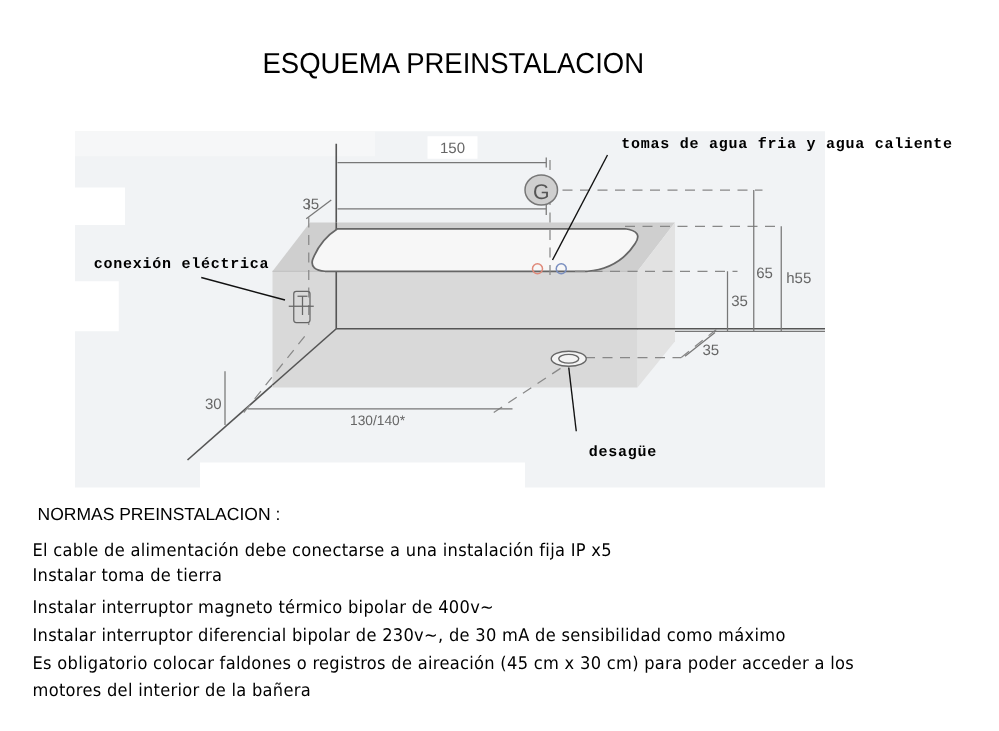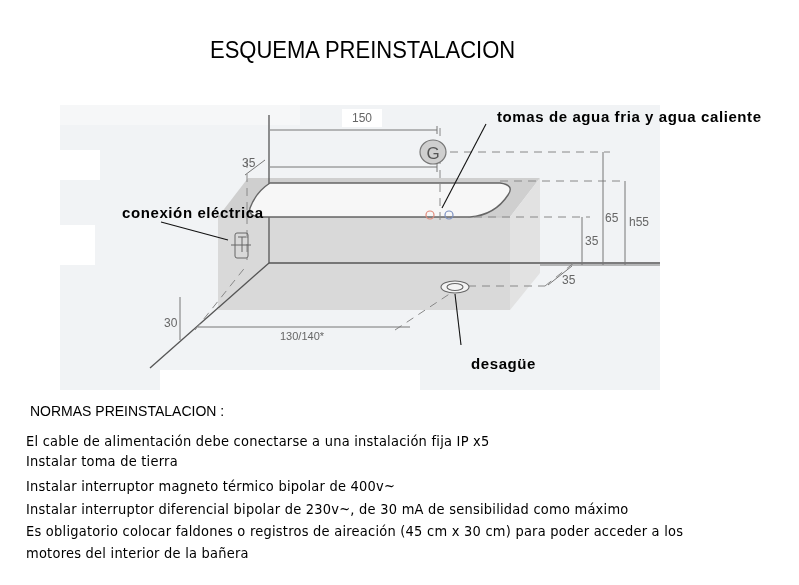--- a/index.html
+++ b/index.html
@@ -1,19 +1,19 @@
 <!DOCTYPE html>
 <html><head>
 <meta charset="utf-8">
 <style>
   html, body { margin:0; padding:0; background:#ffffff; }
   body { width:799px; height:585px; position:relative; overflow:hidden; font-family:"Liberation Sans", sans-serif; color:#000; }
   .title { position:absolute; left:210px; top:38px; font-size:22px; font-weight:normal; letter-spacing:0px; font-family:"Liberation Sans", sans-serif; transform:scaleY(1.05); }
   .diagram { position:absolute; left:0; top:0; width:799px; height:400px; }
-  .callout { position:absolute; font-family:Liberation Sans, sans-serif; font-weight:bold; font-size:15px; letter-spacing:0.6px; color:#000; white-space:nowrap; }
+  .callout { position:absolute; font-family:Liberation Mono, monospace; font-weight:bold; font-size:12px; letter-spacing:0.6px; color:#000; white-space:nowrap; }
   .dim { font-family:"Liberation Sans", sans-serif; fill:#666; }
   .normas { position:absolute; left:30px; top:403px; font-size:14px; font-family:"Liberation Sans", sans-serif; }
   .rule { position:absolute; left:26px; font-size:14px; font-family:"DejaVu Sans", sans-serif; letter-spacing:0.25px; white-space:nowrap; transform:scaleX(0.93); transform-origin:left center; }
 </style>
 </head>
 <body>
 
 <div class="title">ESQUEMA PREINSTALACION</div>
 
 <svg class="diagram" viewBox="0 0 799 400" width="799" height="400">
@@ -105,21 +105,21 @@
     <text x="605" y="222">65</text>
     <text x="629" y="226">h55</text>
     <text x="585" y="245">35</text>
     <text x="562" y="284">35</text>
     <text x="164" y="327">30</text>
     <text x="280" y="340" font-size="11">130/140*</text>
   </g>
 </svg>
 
 <div class="callout" style="left:497px; top:108px;">tomas de agua fria y agua caliente</div>
-<div class="callout" style="left:75px; top:204px;margin-left:47px;">conexión eléctrica</div>
+<div class="callout" style="left:75px; top:204px;">conexión eléctrica</div>
 <div class="callout" style="left:471px; top:355px;">desagüe</div>
 
 <div class="normas">NORMAS PREINSTALACION :</div>
 
 <div class="rule" style="top:433px;">El cable de alimentación debe conectarse a una instalación fija IP x5</div>
 <div class="rule" style="top:453px;">Instalar toma de tierra</div>
 <div class="rule" style="top:478px;">Instalar interruptor magneto térmico bipolar de 400v~</div>
 <div class="rule" style="top:501px;">Instalar interruptor diferencial bipolar de 230v~, de 30 mA de sensibilidad como máximo</div>
 <div class="rule" style="top:523px;">Es obligatorio colocar faldones o registros de aireación (45 cm x 30 cm) para poder acceder a los</div>
 <div class="rule" style="top:545px;">motores del interior de la bañera</div>

